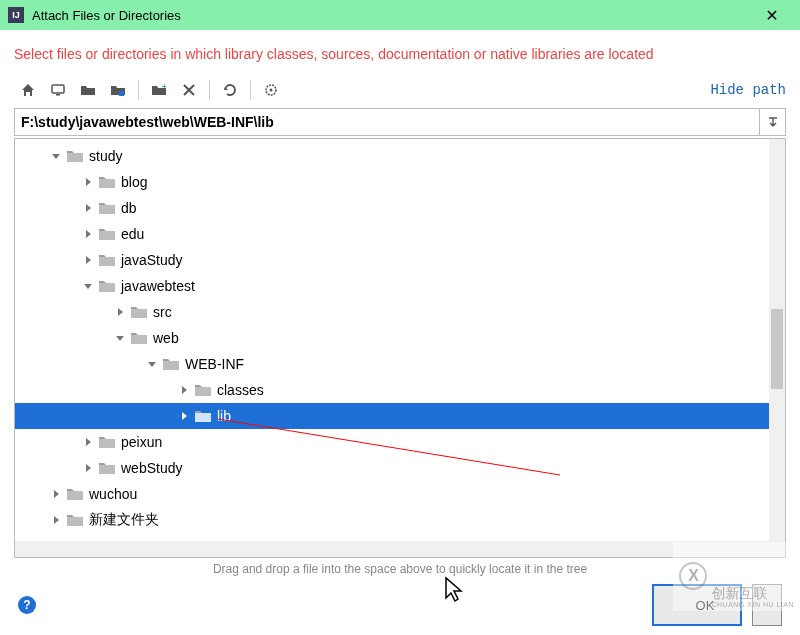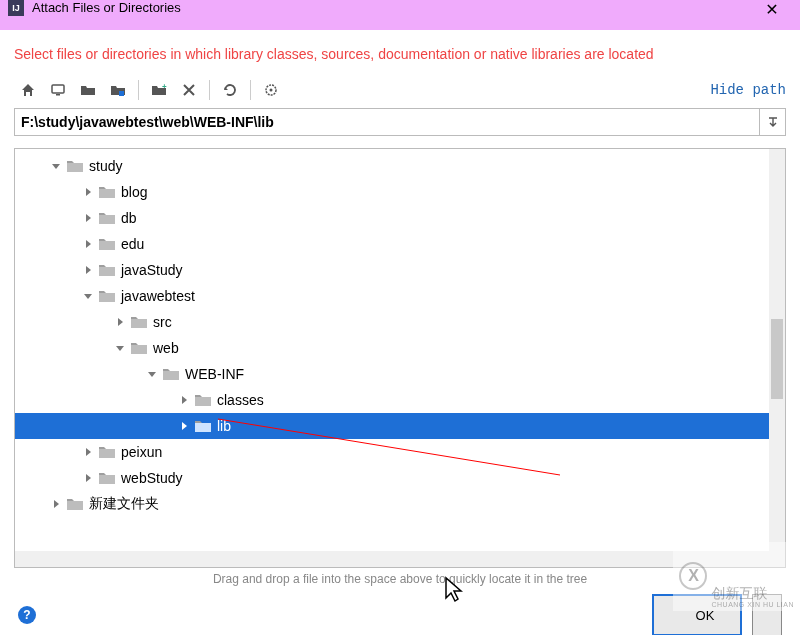--- a/index.html
+++ b/index.html
@@ -1,35 +1,35 @@
 <!DOCTYPE html>
 <html><head>
 <meta charset="utf-8">
 <style>
   * { box-sizing: border-box; font-family: "Segoe UI", Arial, sans-serif; }
   body { margin: 0; background: #fff; width: 800px; height: 635px; overflow: hidden; position: relative; }
 
-  .titlebar { height: 30px; background: #f0abfc; display: flex; padding: 0 8px; color: #000; font-size: 13px; }
+  .titlebar { height: 30px; background: #86efac; display: flex; align-items: center; padding: 0 8px; color: #000; font-size: 13px; }
   .titlebar .app-icon { width: 16px; height: 16px; background: #3a3a5a; margin-right: 8px; display: inline-flex; align-items: center; justify-content: center; font-size: 9px; color: #fff; font-weight: bold; }
   .titlebar .close-x { margin-left: auto; width: 40px; text-align: center; font-size: 16px; }
 
   .dialog-outer { padding: 10px 14px 10px 14px; }
 
   .instruction { font-size: 14px; color: #ef4444; margin: 6px 0 14px 0; }
 
   .toolbar-row { display: flex; align-items: center; gap: 2px; height: 28px; }
   .tbtn { width: 28px; height: 24px; display: inline-flex; align-items: center; justify-content: center; color: #555; }
   .sep { width: 1px; height: 20px; background: #ccc; margin: 0 4px; }
   .hide-path { margin-left: auto; color: #2265b0; font-size: 14px; font-family: Liberation Mono, monospace; }
 
   .path-row { display: flex; align-items: stretch; margin-top: 4px; }
   .path-input { flex: 1; border: 1px solid #bbb; padding: 4px 6px; font-size: 14px; height: 28px; font-weight: bold; }
   .path-btn { width: 26px; border: 1px solid #bbb; border-left: none; display: flex; align-items: center; justify-content: center; color: #555; }
 
-  .tree-wrap { border: 1px solid #bbb; height: 420px; margin-top: 12px; position: relative; overflow: hidden; }
+  .tree-wrap { border: 1px solid #bbb; height: 420px; margin-top: 2px; position: relative; overflow: hidden; }
   .tree { font-size: 14px; color: #000; padding-top: 4px; }
   .tree-row { height: 26px; display: flex; align-items: center; white-space: nowrap; }
   .tree-row.selected { background: #1e6fd6; color: #fff; }
   .tree-row.selected .folder-icon svg path.fbody { fill: #cfe4ff; }
   .arrow { width: 18px; display: inline-flex; justify-content: center; color: #777; }
   .tree-row.selected .arrow { color: #fff; }
   .folder-icon { width: 20px; display: inline-flex; justify-content: center; margin-right: 4px; }
   .folder-icon.grey svg path.fbody { fill: #bdbdbd; }
   .folder-icon.grey svg path.ftab  { fill: #9e9e9e; }
   .spacer-ind { display: inline-block; }
@@ -330,20 +330,35 @@
             <svg width="10" height="10" viewBox="0 0 10 10">
               <path d="M3 1 L8 5 L3 9 Z" fill="currentColor"></path>
             </svg>
           </span>
           <span class="folder-icon grey">
             <svg width="18" height="14" viewBox="0 0 18 14">
               <path class="ftab" d="M1 2 L6 2 L8 4 L1 4 Z" fill="#9e9e9e"></path>
               <path class="fbody" d="M1 4 L17 4 L17 13 L1 13 Z" fill="#bdbdbd"></path>
             </svg>
           </span>
+          <span>wuchou</span>
+        </div>
+        <div class="tree-row">
+          <span class="spacer-ind" style="width: 32px;"></span>
+          <span class="arrow">
+            <svg width="10" height="10" viewBox="0 0 10 10">
+              <path d="M3 1 L8 5 L3 9 Z" fill="currentColor"></path>
+            </svg>
+          </span>
+          <span class="folder-icon grey">
+            <svg width="18" height="14" viewBox="0 0 18 14">
+              <path class="ftab" d="M1 2 L6 2 L8 4 L1 4 Z" fill="#9e9e9e"></path>
+              <path class="fbody" d="M1 4 L17 4 L17 13 L1 13 Z" fill="#bdbdbd"></path>
+            </svg>
+          </span>
           <span>新建文件夹</span>
         </div>
       </div>
     <div class="scrollbar-v">
         <div class="thumb"></div>
       </div>
     <div class="scrollbar-h"></div>
     <div class="scrollbar-corner"></div>
   </div>
 

